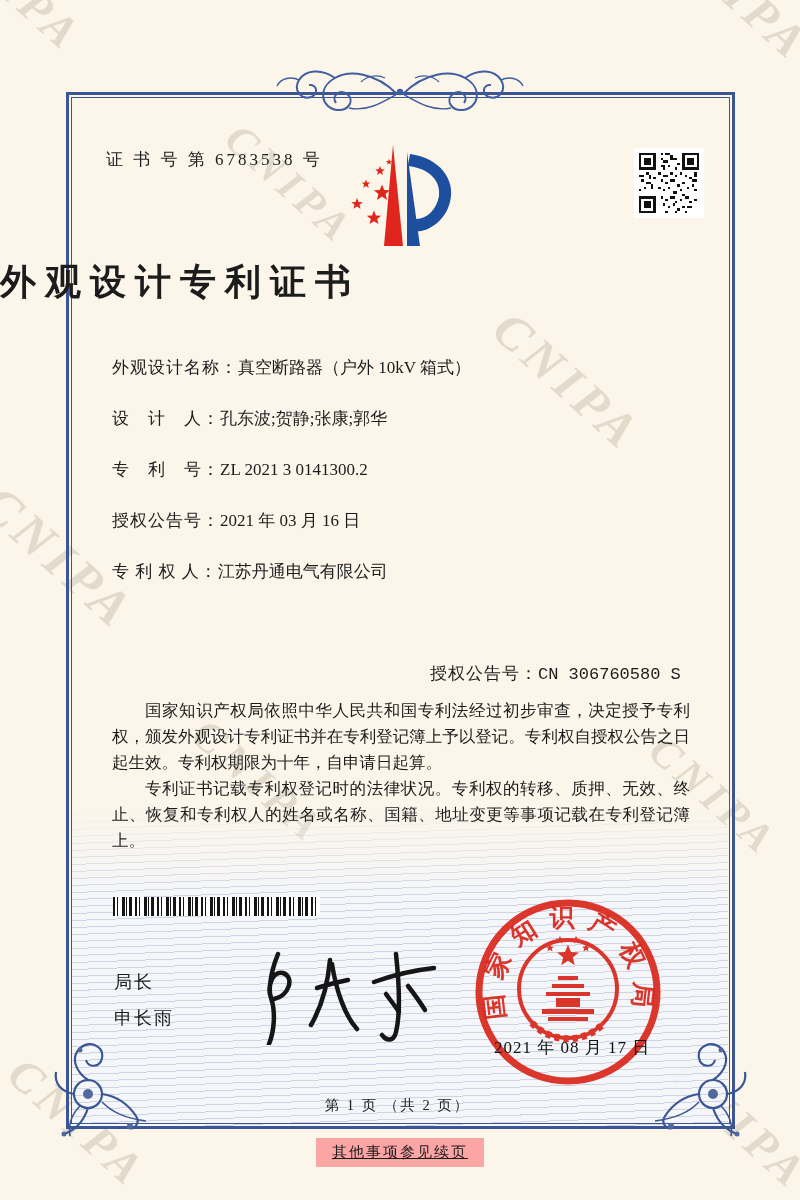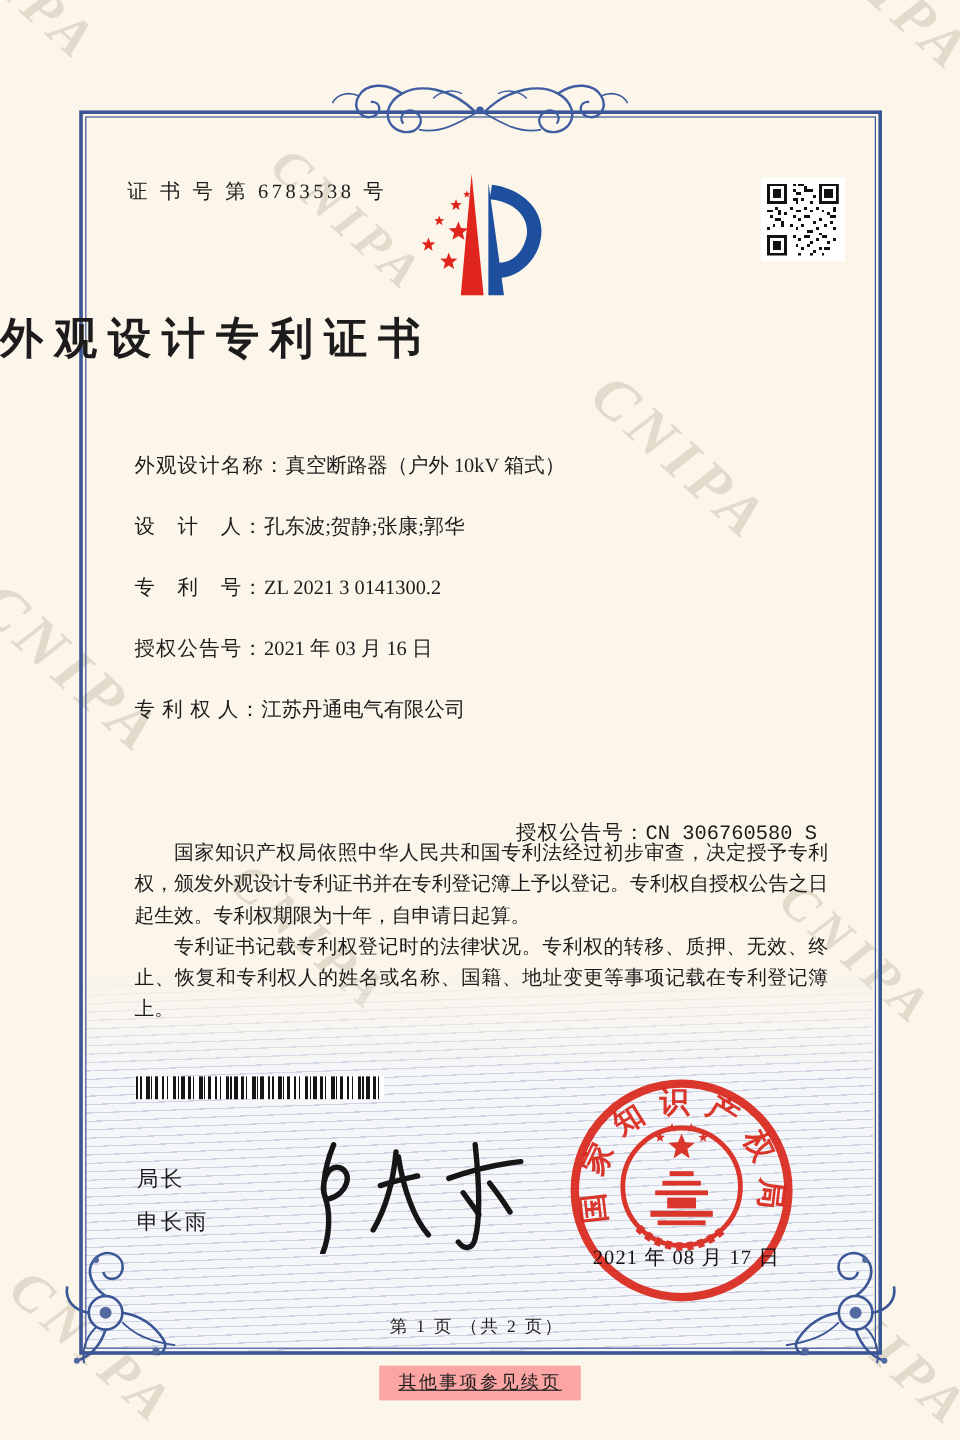--- a/index.html
+++ b/index.html
@@ -30,21 +30,21 @@
     -webkit-mask-image:linear-gradient(180deg, transparent 0, #000 90px);
             mask-image:linear-gradient(180deg, transparent 0, #000 90px);
   }
   .cert-no{position:absolute;left:106px;top:148px;font-size:17px;letter-spacing:3px;}
   .logo{position:absolute;left:336px;top:142px;}
   .qr{position:absolute;left:634px;top:148px;background:#fff;padding:5px;}
   .title{
     position:absolute;left:0;top:258px;width:100%;text-align:left;
     font-size:36px;font-weight:bold;letter-spacing:9px;
   }
-  .field-row{position:absolute;left:112px;width:580px;height:24px;font-size:17px;white-space:nowrap;margin-top:20px;}
+  .field-row{position:absolute;left:112px;width:580px;height:24px;font-size:17px;white-space:nowrap;}
   .field-row .flabel{letter-spacing:1px;}
   .pair2{position:absolute;left:318px;top:0;font-family:Liberation Mono, monospace;}
   .bodytext{
     position:absolute;left:112px;top:698px;width:578px;
     font-size:16.5px;line-height:26px;text-align:justify;
   }
   .bodytext p{margin:0;text-indent:2em;}
   .barcode{
     position:absolute;left:113px;top:897px;width:207px;height:19px;background:
     repeating-linear-gradient(90deg,

